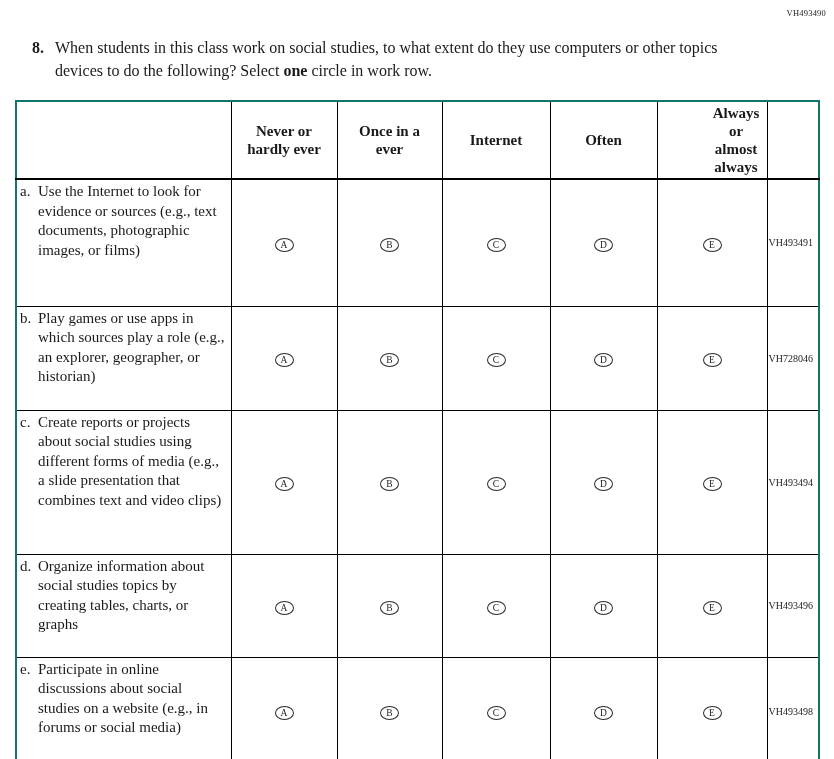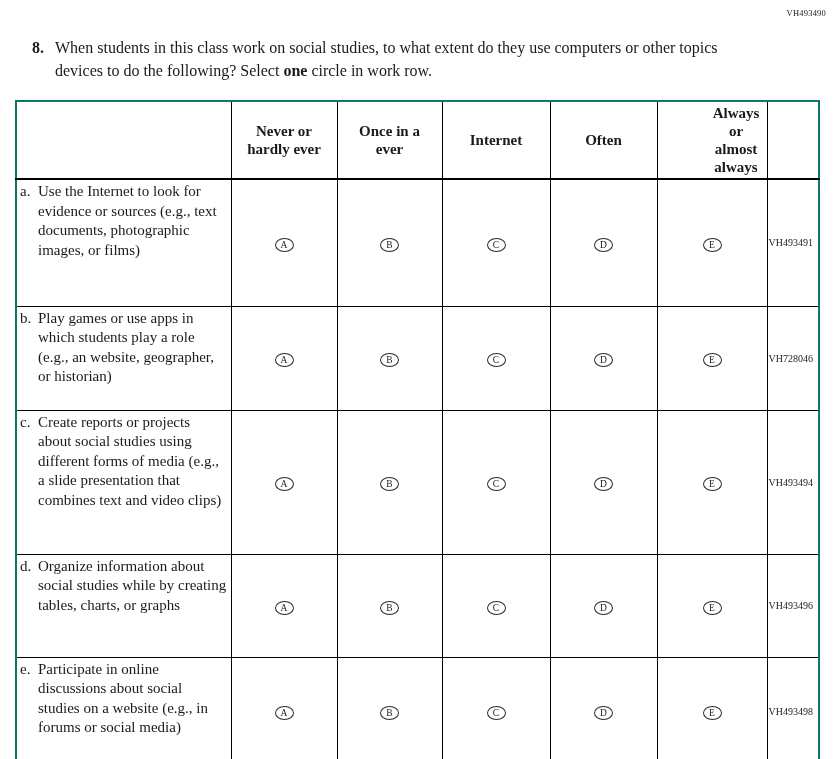--- a/index.html
+++ b/index.html
@@ -162,21 +162,21 @@
     <td class="option-cell"><span class="bubble">C</span></td>
     <td class="option-cell"><span class="bubble">D</span></td>
     <td class="option-cell"><span class="bubble">E</span></td>
     <td class="code-cell">VH493491</td>
   </tr>
 
   <tr class="r-b">
     <td class="label-cell">
       <div class="label-flex">
         <span class="row-letter">b.</span>
-        <span class="row-text">Play games or use apps in which students play a role (e.g., an website, geographer, or historian)</span>
+        <span class="row-text">Play games or use apps in which sources play a role (e.g., an explorer, geographer, or historian)</span>
       </div>
     </td>
     <td class="option-cell"><span class="bubble">A</span></td>
     <td class="option-cell"><span class="bubble">B</span></td>
     <td class="option-cell"><span class="bubble">C</span></td>
     <td class="option-cell"><span class="bubble">D</span></td>
     <td class="option-cell"><span class="bubble">E</span></td>
     <td class="code-cell">VH728046</td>
   </tr>
 
@@ -192,21 +192,21 @@
     <td class="option-cell"><span class="bubble">C</span></td>
     <td class="option-cell"><span class="bubble">D</span></td>
     <td class="option-cell"><span class="bubble">E</span></td>
     <td class="code-cell">VH493494</td>
   </tr>
 
   <tr class="r-d">
     <td class="label-cell">
       <div class="label-flex">
         <span class="row-letter">d.</span>
-        <span class="row-text">Organize information about social studies while by creating tables, charts, or graphs</span>
+        <span class="row-text">Organize information about social studies topics by creating tables, charts, or graphs</span>
       </div>
     </td>
     <td class="option-cell"><span class="bubble">A</span></td>
     <td class="option-cell"><span class="bubble">B</span></td>
     <td class="option-cell"><span class="bubble">C</span></td>
     <td class="option-cell"><span class="bubble">D</span></td>
     <td class="option-cell"><span class="bubble">E</span></td>
     <td class="code-cell">VH493496</td>
   </tr>
 

